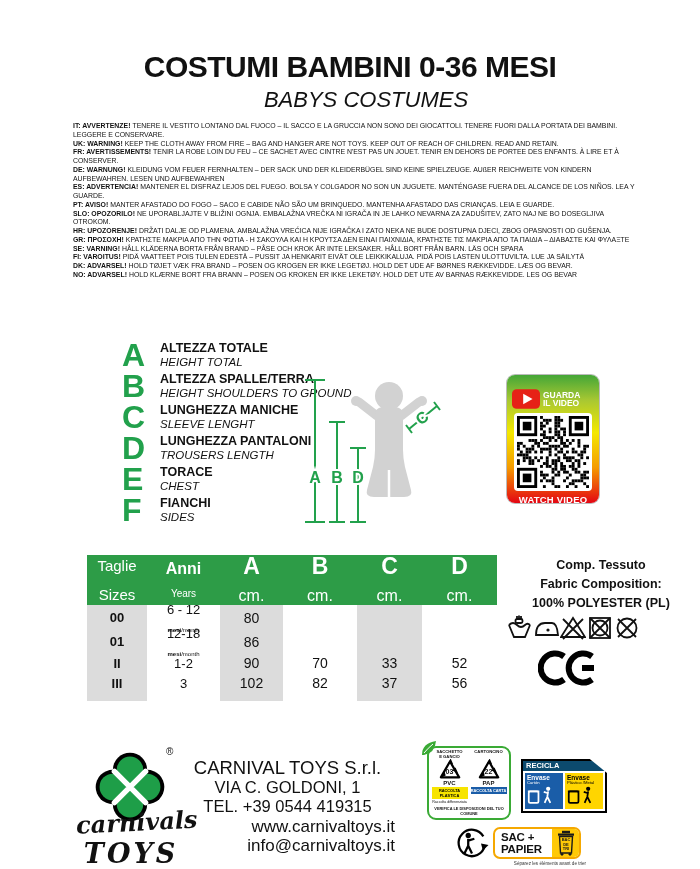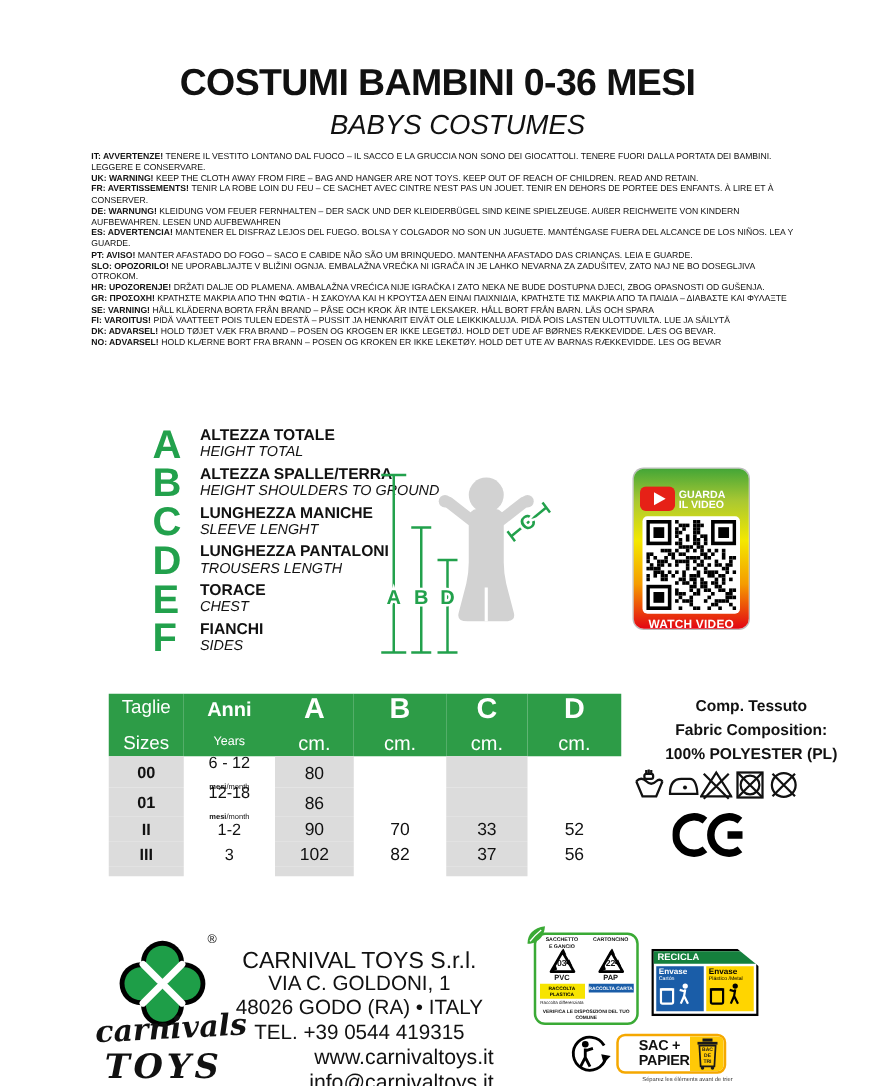--- a/index.html
+++ b/index.html
@@ -82,32 +82,32 @@
   .material{font-size:6px;font-weight:bold;margin-top:-1px;}
   .badge{margin:1px auto 0;width:36px;font-size:3.9px;font-weight:bold;padding:1px 0;}
   .badge-yellow{background:#F7E400;color:#000;}
   .badge-blue{background:var(--blue);color:#fff;}
   .sort-sub{font-size:3.6px;margin-top:.5px;}
   .sort-footer{position:absolute;left:0;right:0;bottom:2px;text-align:center;font-size:3.9px;font-weight:bold;}
   
   .recicla{position:absolute;left:521px;top:719px;width:86px;height:54px;border:2px solid #000;
            box-sizing:border-box;background:#fff;
            clip-path:polygon(0 0,80% 0,100% 26%,100% 100%,0 100%);}
-  .rec-head{background:#15803d;color:#fff;font-size:7.5px;font-weight:bold;padding:1px 0 1px 3px;line-height:1;}
+  .rec-head{background:#0c4a6e;color:#fff;font-size:7.5px;font-weight:bold;padding:1px 0 1px 3px;line-height:1;}
   .rec-panels{display:flex;gap:2px;padding:2px;}
   .rec-panel{flex:1;height:36px;padding:1px 2px;box-sizing:border-box;}
   .rec-blue{background:var(--blue);color:#fff;}
   .rec-yellow{background:var(--yellow);color:#000;}
   .rec-l1{font-size:6.5px;font-weight:bold;line-height:1.1;}
   .rec-l2{font-size:4.2px;line-height:1.1;}
   
   .triman-row{position:absolute;left:455px;top:786px;display:flex;align-items:center;gap:4px;}
   .sacpap{width:88px;height:32px;border:2px solid #F5A800;border-radius:7px;background:#fff;
           display:flex;overflow:hidden;box-sizing:border-box;}
-  .sac-txt{flex:1;display:flex;flex-direction:column;justify-content:center;padding-left:16px;
+  .sac-txt{flex:1;display:flex;flex-direction:column;justify-content:center;padding-left:6px;
            font-size:11.5px;font-weight:bold;line-height:1.05;letter-spacing:-.2px;}
   .sac-bin{width:27px;background:#FFC907;display:flex;align-items:center;justify-content:center;}
   .triman-note{position:absolute;left:40px;top:35px;width:110px;font-size:4.6px;color:#333;text-align:center;}
   .made-in{position:absolute;left:444px;top:826px;font-size:23px;font-weight:bold;font-style:italic;
            letter-spacing:-.5px;}
 </style>
 </head>
 <body>
 
 <div class="page">
@@ -547,21 +547,20 @@
       <path d="M30 30 L70 70 M70 30 L30 70" stroke="#fff" stroke-width="7" stroke-linecap="round"></path>
     </svg>
   </div>
   <div class="brand-reg">®</div>
   <div class="brand-script">carnivals</div>
   <div class="brand-toys">TOYS</div>
 
   <div class="company">
     <div class="co-name">CARNIVAL TOYS S.r.l.</div>
     <div class="co-line">VIA C. GOLDONI, 1</div>
-    <div class="co-line">48026 GODO (RA) • ITALY</div>
     <div class="co-line">TEL. +39 0544 419315</div>
     <div class="co-bold">www.carnivaltoys.it</div>
     <div class="co-bold">info@carnivaltoys.it</div>
   </div>
 
   <div class="sort-box">
     <svg class="leaf" width="18" height="18" viewBox="0 0 18 18">
       <path d="M2 16 Q2 4 16 2 Q15 14 4 16 Z" fill="#3AAA35"></path>
       <path d="M4 14 Q8 9 13 5" stroke="#fff" stroke-width="1" fill="none"></path>
     </svg>

